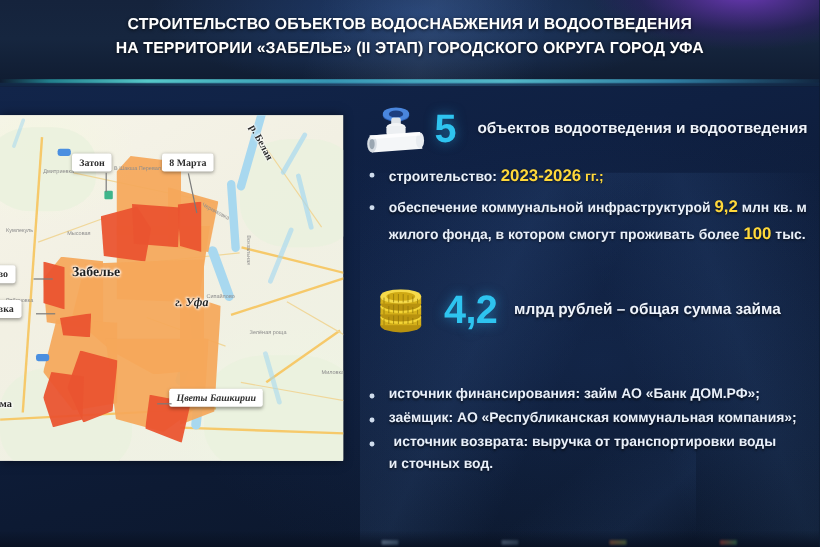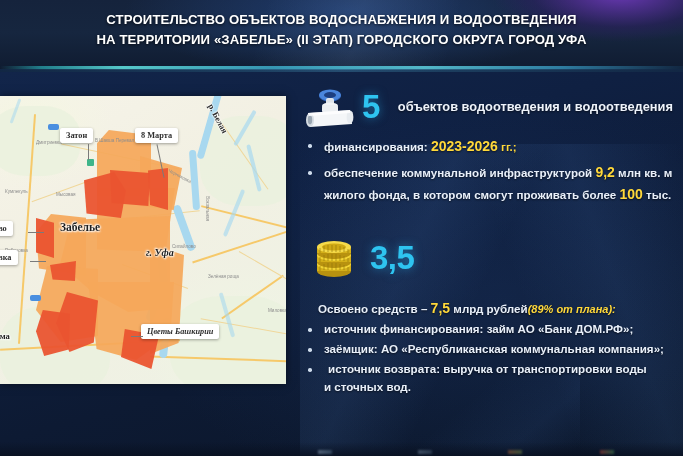--- a/index.html
+++ b/index.html
@@ -277,21 +277,21 @@
       <path d="M8 25 L50 22 L50 25 L9 28 Z" fill="#ffffff" opacity=".8"></path>
     </svg>
 
     <div class="stat-row" style="left:70px;top:12px;">
       <span class="stat-num">5</span>
       <span class="stat-text" style="margin-left:18px;">объектов водоотведения и водоотведения</span>
     </div>
 
     <div class="bullet" style="left:16px;top:66px;"></div>
     <div class="line" style="left:32px;top:60px;">
-      <span>финансирования: </span><span class="yel-lg">2023-2026</span><span class="yel"> гг.;</span>
+      <span>строительство: </span><span class="yel-lg">2023-2026</span><span class="yel"> гг.;</span>
     </div>
 
     <div class="bullet" style="left:16px;top:93px;"></div>
     <div class="line" style="left:32px;top:86px;">
       <span>обеспечение коммунальной инфраструктурой </span><span class="yel-lg">9,2</span><span> млн кв. м</span>
     </div>
     <div class="line" style="left:32px;top:108px;">
       <span>жилого фонда, в котором смогут проживать более </span><span class="yel-lg">100</span><span> тыс.</span>
     </div>
 
@@ -311,26 +311,24 @@
         <ellipse cx="22" cy="6" rx="12" ry="3.6" fill="#cfa914"></ellipse>
       </g>
       <g stroke="#8e7209" stroke-width=".7" opacity=".85">
         <path d="M8 7v5M12 5v6M16 4v7M20 4v7M24 4v7M28 5v6M32 6v5M36 8v4"></path>
         <path d="M8 16v5M12 14v6M16 13v7M20 13v7M24 13v7M28 14v6M32 15v5M36 17v4"></path>
         <path d="M8 25v5M12 23v6M16 22v7M20 22v7M24 22v7M28 23v6M32 24v5M36 26v4"></path>
       </g>
     </svg>
 
     <div class="stat-row" style="left:78px;top:163px;">
-      <span class="stat-num">3,5</span>
-    </div>
-
-    <div class="line" style="left:26px;top:222px;">
-      <span>Освоено средств – </span><span class="yel-lg">7,5</span><span> млрд рублей</span><span class="ital">(89% от плана):</span>
-    </div>
+      <span class="stat-num">4,2</span>
+      <span class="stat-text" style="margin-left:14px;">млрд рублей – общая сумма займа</span>
+    </div>
+
 
     <div class="bullet" style="left:16px;top:250px;"></div>
     <div class="line" style="left:32px;top:244px;">источник финансирования: займ АО «Банк ДОМ.РФ»;</div>
 
     <div class="bullet" style="left:16px;top:270px;"></div>
     <div class="line" style="left:32px;top:264px;">заёмщик: АО «Республиканская коммунальная компания»;</div>
 
     <div class="bullet" style="left:16px;top:290px;"></div>
     <div class="line" style="left:36px;top:284px;">источник возврата: выручка от транспортировки воды</div>
     <div class="line" style="left:32px;top:302px;">и сточных вод.</div>

